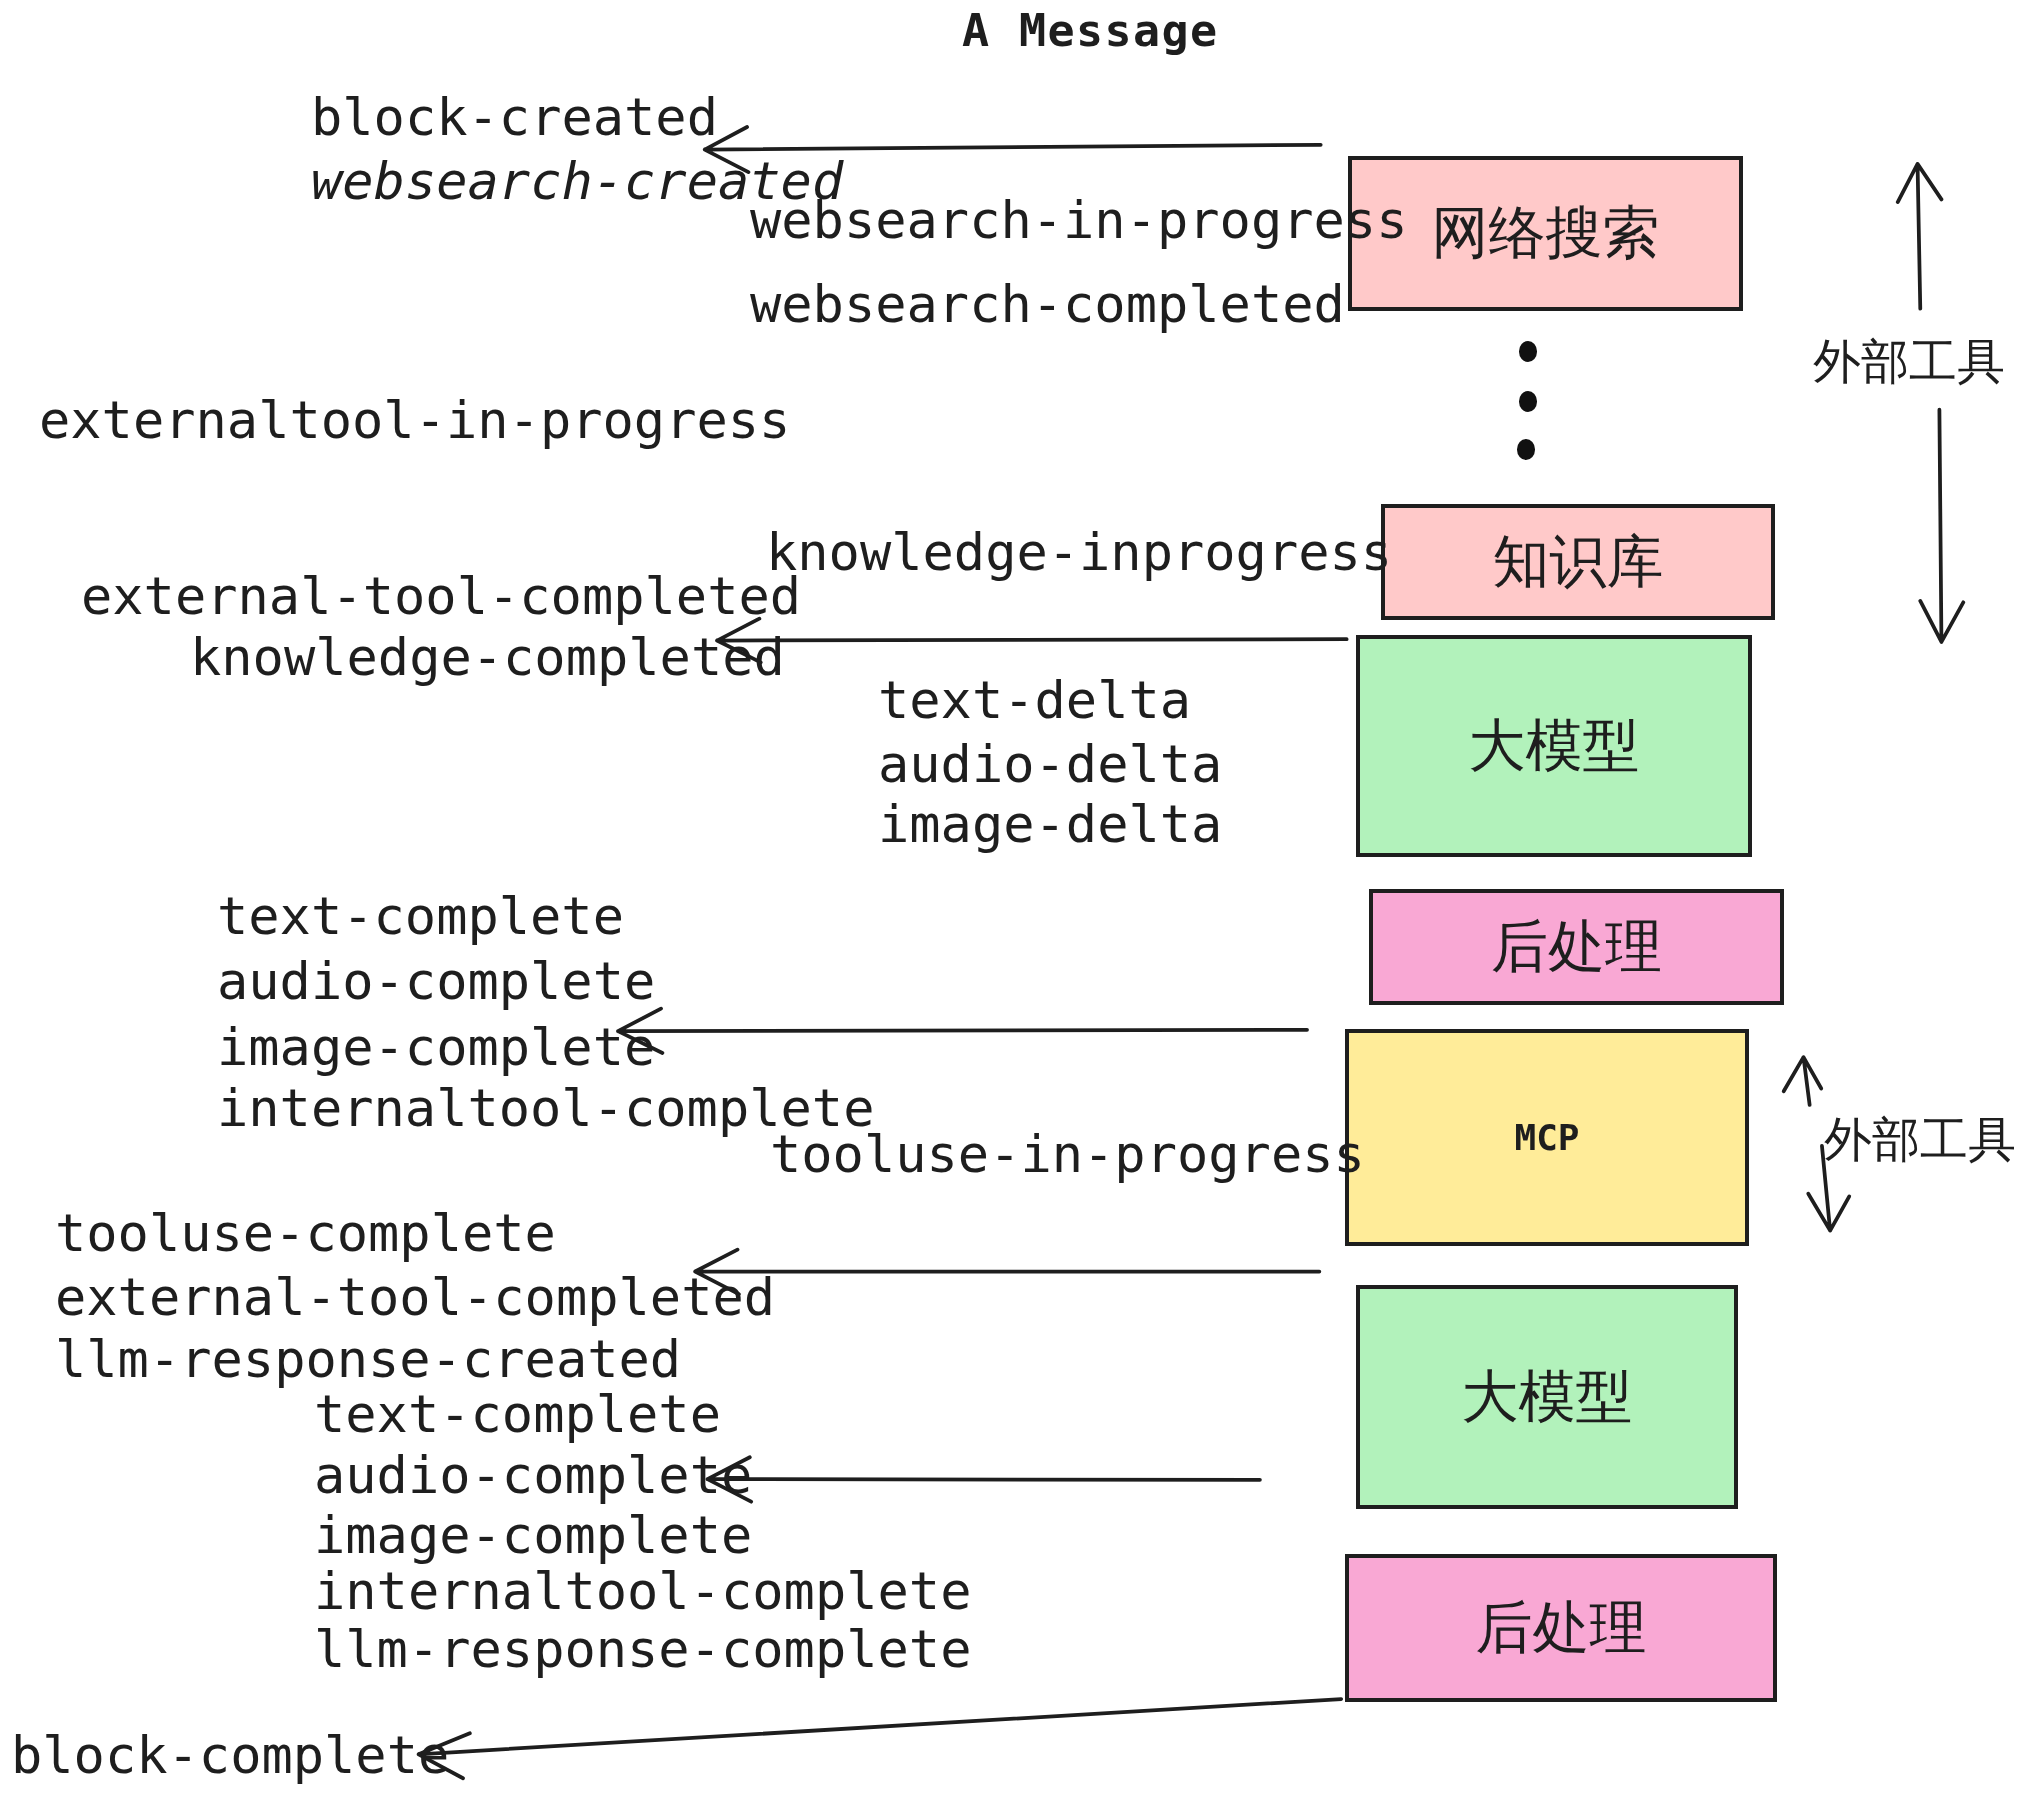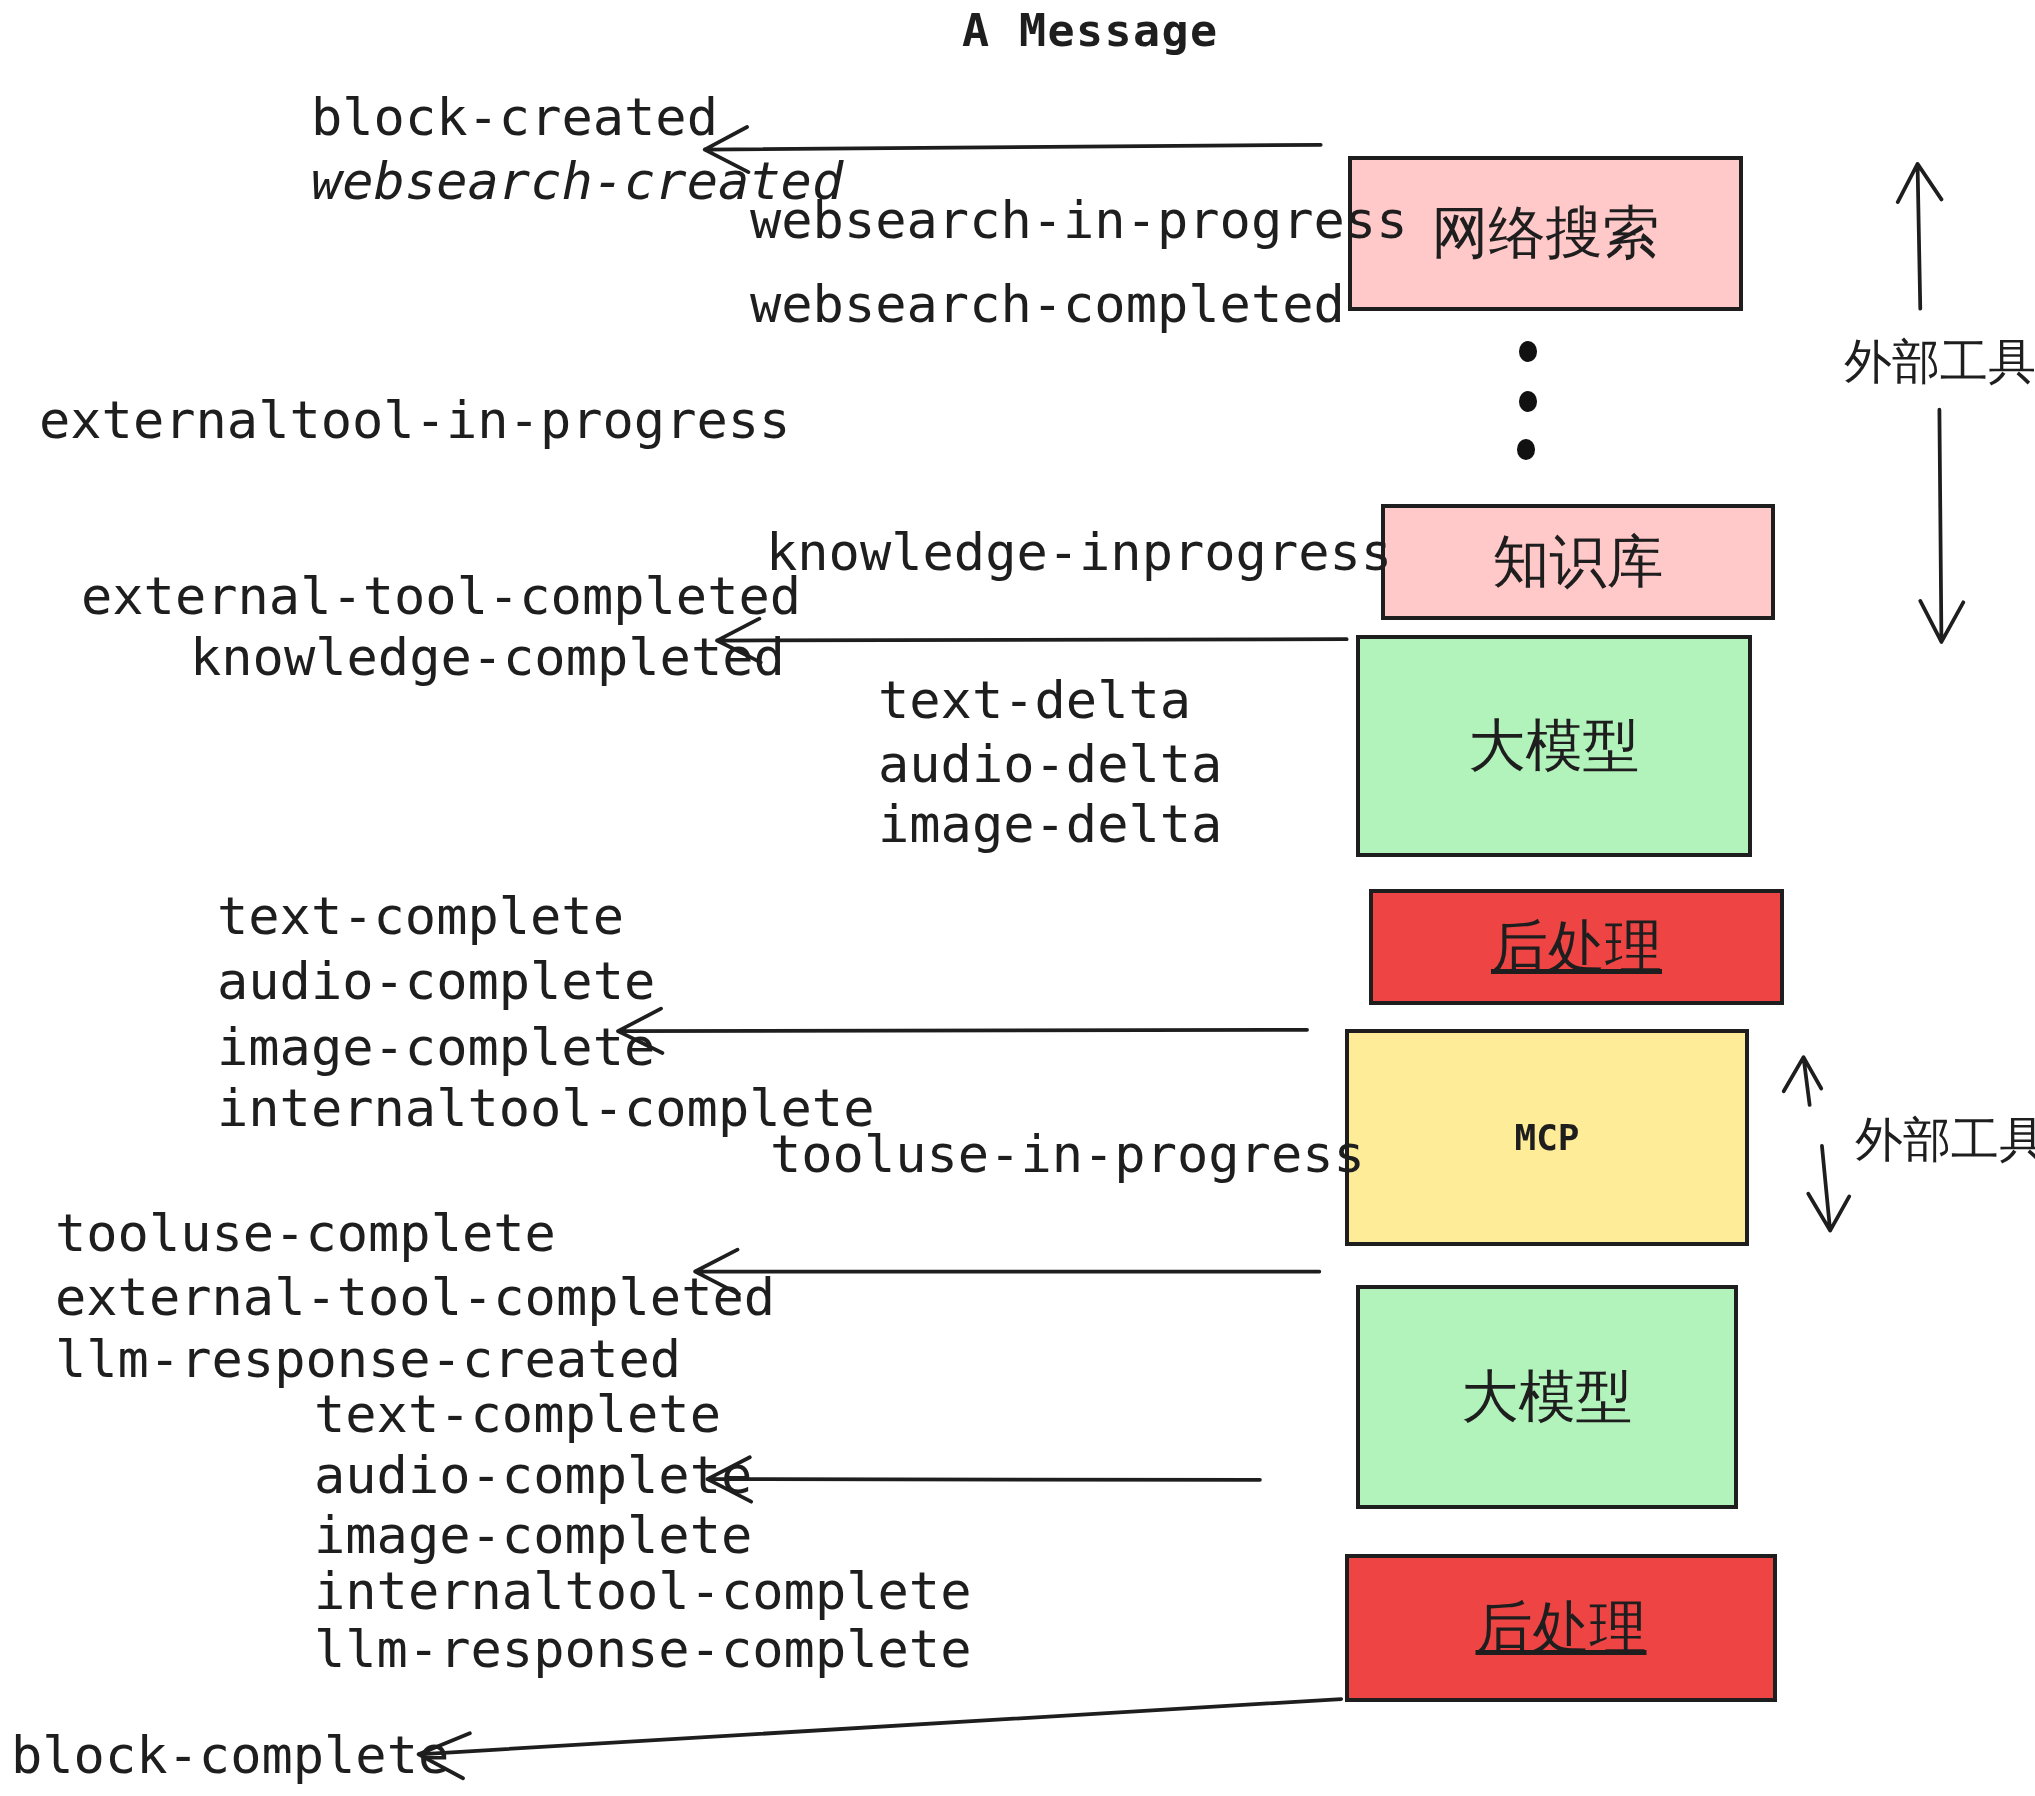--- a/index.html
+++ b/index.html
@@ -9,23 +9,23 @@
          font-size:45px;font-weight:bold;letter-spacing:1.4px;white-space:nowrap;}
   .elabel{position:absolute;font-family:"DejaVu Sans Mono",monospace;font-size:52px;
           line-height:51px;white-space:nowrap;font-weight:500;}
   .box{position:absolute;border:4.1px solid #1e1e1e;display:flex;align-items:center;
        justify-content:center;font-family:"DejaVu Sans","Liberation Sans",sans-serif;
        font-size:57px;box-sizing:border-box;}
   .box.mono{font-family:"DejaVu Sans Mono",monospace;font-size:36px;font-weight:bold;}
   .box-pink{background:#ffc9c9;}
   .box-green{background:#b2f2bb;}
   .box-yellow{background:#ffec99;}
-  .box-white{background:#ef4444;text-decoration:underline;}
+  .box-white{background:#f9a8d4;}
   .side-label{position:absolute;font-family:Liberation Sans, sans-serif;
-              font-size:48px;white-space:nowrap;margin-left:31px;}
+              font-size:48px;white-space:nowrap;}
   .dot{position:absolute;width:18px;height:20.5px;border-radius:50%;background:#111;}
   svg.arrows{position:absolute;left:0;top:0;width:2035px;height:1796px;}
   svg.arrows path{stroke:#1e1e1e;stroke-width:5.5;fill:none;stroke-linecap:round;}
 </style>
 </head>
 <body>
 
 <div class="canvas">
 
   <div class="title">A Message</div>

